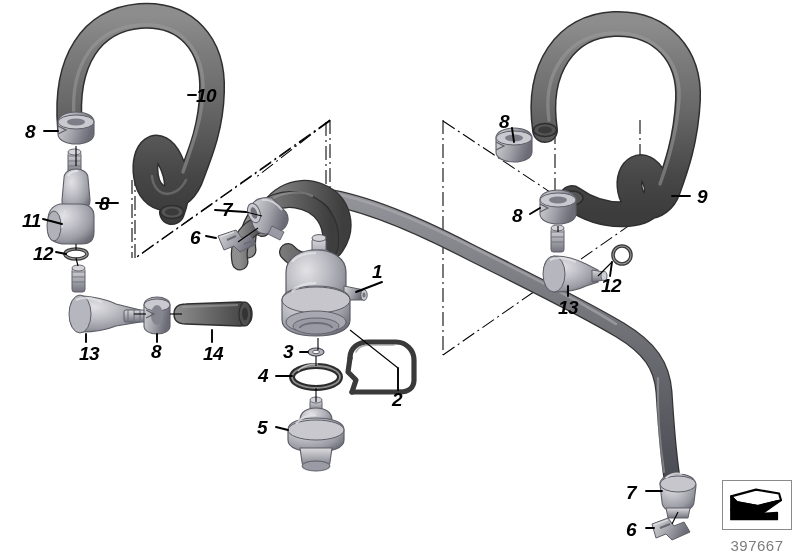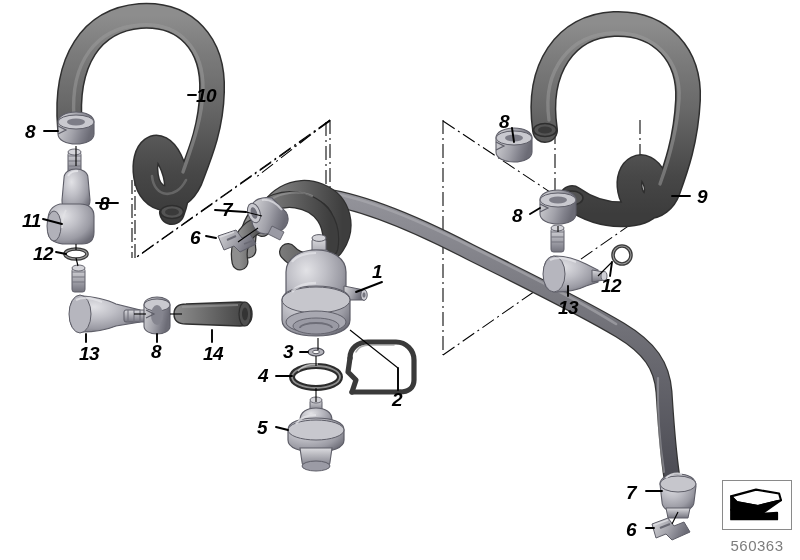--- a/index.html
+++ b/index.html
@@ -398,15 +398,15 @@
 <div class="callout" style="left:626px;top:483px;"><span>7</span></div>
 <div class="callout" style="left:626px;top:520px;"><span>6</span></div>
 
 <div class="idbox">
   <svg viewBox="0 0 70 50" width="68" height="48">
     <path d="M8,16 L34,9 L58,13 L60,20 L36,26 L14,22 Z" fill="#ffffff" stroke="#000" stroke-width="2.2" stroke-linejoin="round"></path>
     <path d="M8,16 L8,30 L22,36 L22,28 L40,34 L60,20 L36,26 L14,22 Z" fill="#000000" stroke="#000" stroke-width="2" stroke-linejoin="round"></path>
     <path d="M8,30 L8,40 L56,40 L56,33 L40,34 L22,28 L22,36 Z" fill="#000000" stroke="#000" stroke-width="2" stroke-linejoin="round"></path>
   </svg>
 </div>
-<div class="idnum">560363</div>
+<div class="idnum">397667</div>
 
 </div>
 
 </body></html>

